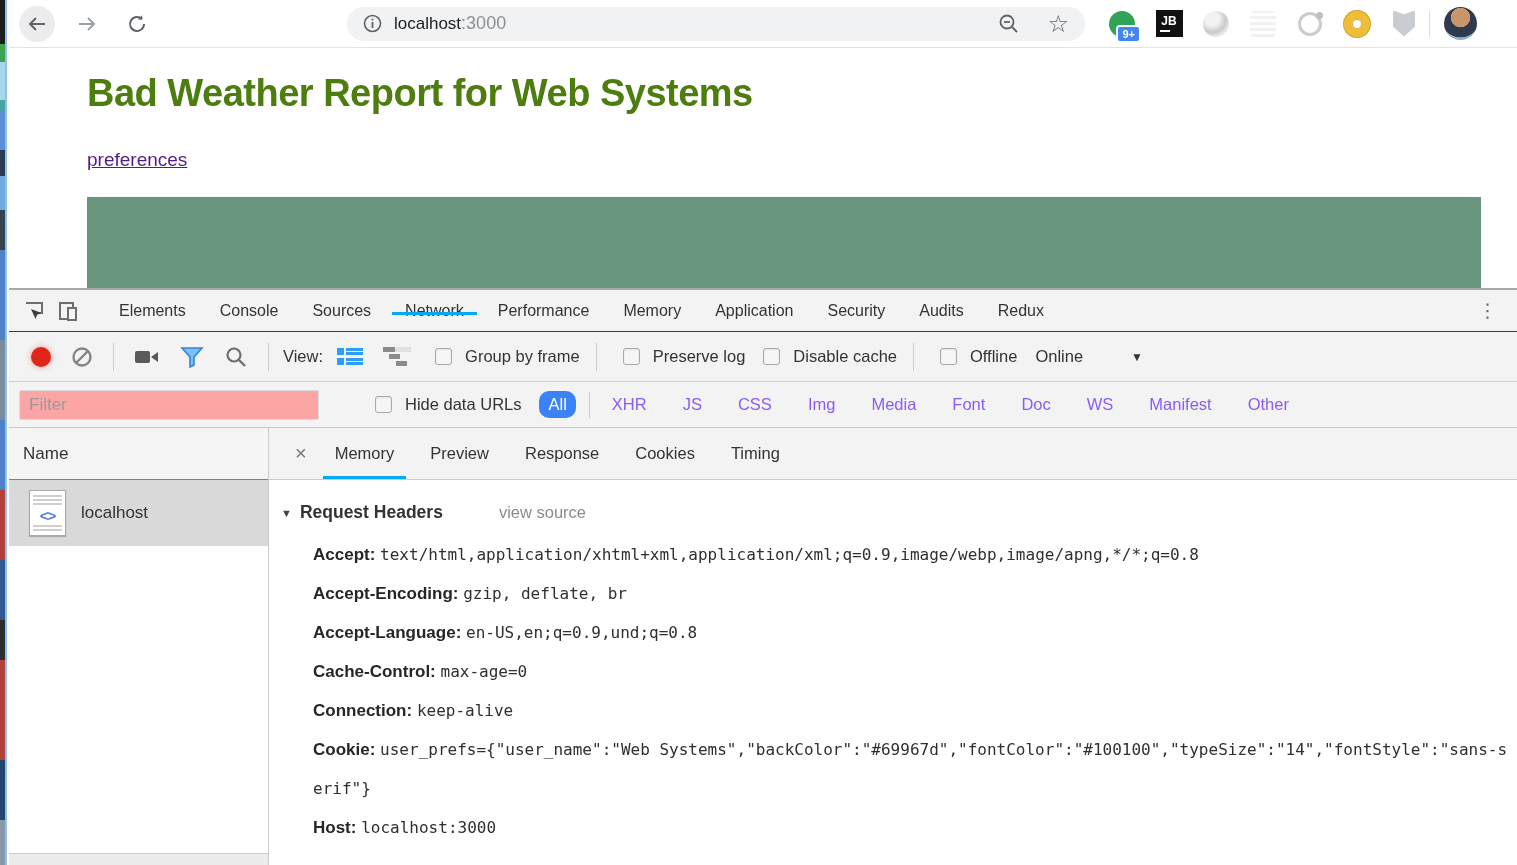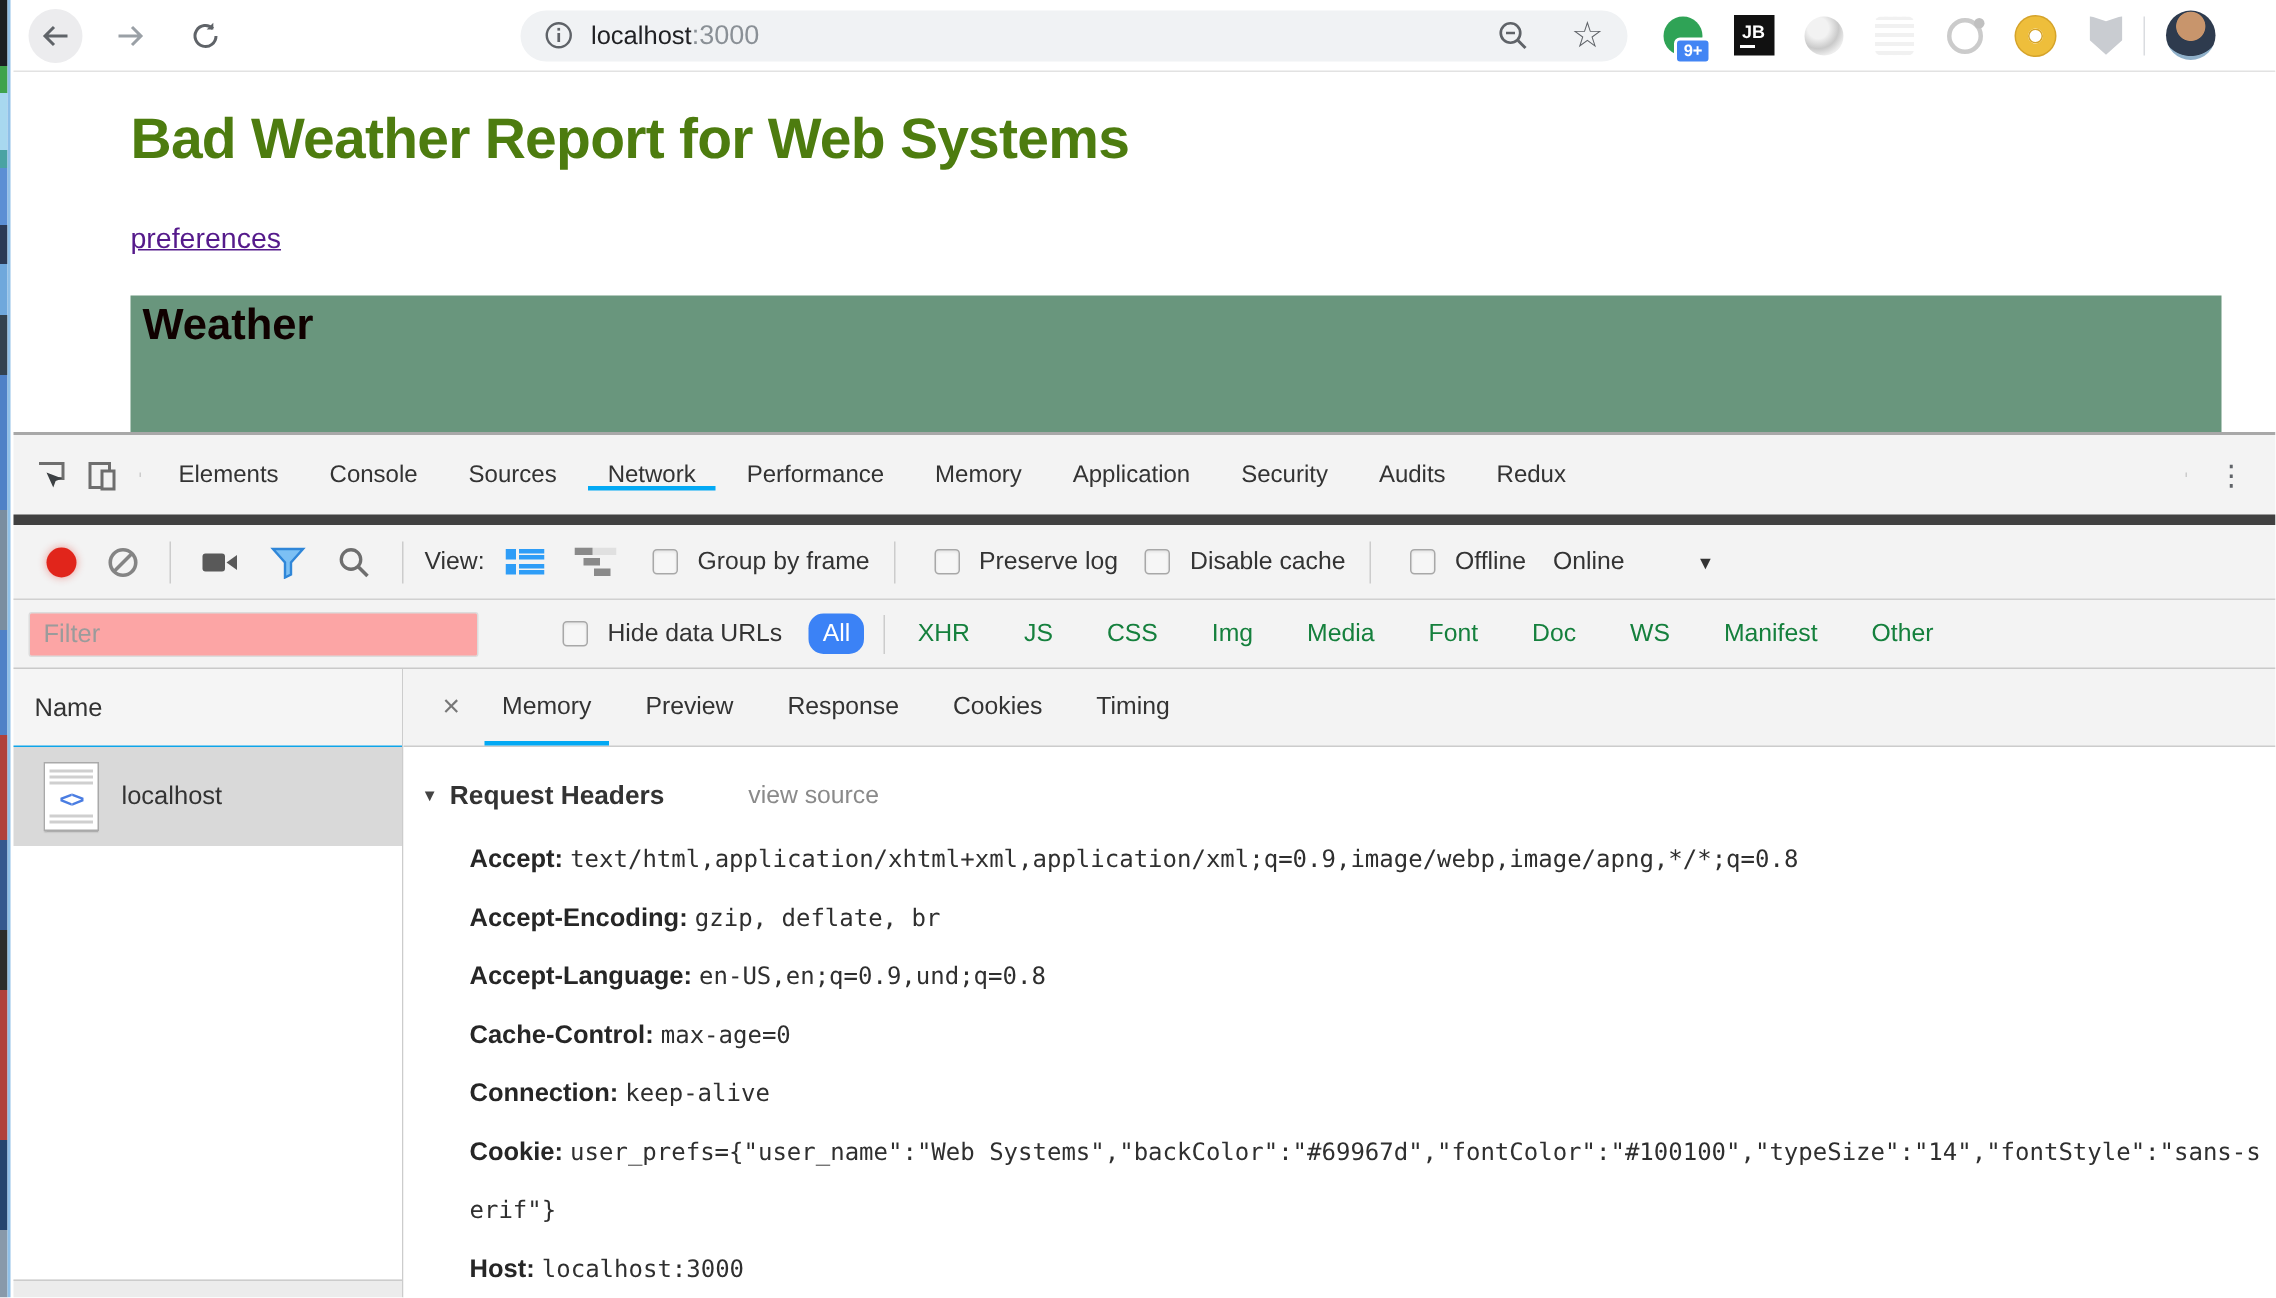--- a/index.html
+++ b/index.html
@@ -59,21 +59,21 @@
   .page { height:240px; background:#fff; padding:24px 0 0 78px; overflow:hidden; flex:0 0 auto; }
   .page h1 { font-size:38px; font-weight:bold; letter-spacing:-0.5px; }
   .pref-link { display:inline-block; margin-top:34px; font-size:19px; color:#551a8b;
     text-decoration:underline; cursor:pointer; }
   .weather-box { margin-top:26px; width:1394px; height:150px; padding:4px 8px; }
   .weather-box h2 { font-size:29px; font-weight:bold; }
   .weather-status { margin-top:32px; font-size:25px; font-weight:bold; }
 
   
   .devtools { border-top:2px solid #a8a8a8; flex:1; display:flex; flex-direction:column; min-height:0; }
-  .dt-tabs { height:60px; background:#f3f3f3; border-bottom:7px solid #404040; display:flex;
+  .dt-tabs { height:42px; background:#f3f3f3; border-bottom:1px solid #404040; display:flex;
     align-items:stretch; padding:16px 8px; font-size:16px; color:#333; flex:0 0 auto; }
   .dt-icon-btn { width:34px; display:flex; align-items:center; justify-content:center; }
   .vdiv { width:1px; background:#ccc; margin:9px 8px; }
   .dt-tab { padding:0 17px; display:flex; align-items:center; position:relative; cursor:default; }
   .dt-tab.active::after { content:""; position:absolute; left:4px; right:4px; bottom:0; height:3px; background:#03a9f4; }
   .dt-tabs .spacer, .dt-toolbar .spacer { flex:1; }
   .kebab { font-size:19px; color:#5f6368; letter-spacing:0; padding:0 12px; display:flex; align-items:center; }
 
   .dt-toolbar { height:50px; background:#f3f3f3; border-bottom:1px solid #d0d0d0; display:flex;
     align-items:center; padding:0 12px; font-size:16.5px; color:#333; flex:0 0 auto; }
@@ -84,21 +84,21 @@
   .cb { width:17px; height:17px; border:1px solid #a8a8a8; border-radius:3px; background:#f6f6f6;
     box-shadow:inset 0 1px 2px rgba(0,0,0,.08); margin:0 9px 0 14px; flex:0 0 auto; }
   .dd-arrow { font-size:12px; color:#333; margin-left:44px; }
 
   .dt-filterbar { height:46px; background:#f3f3f3; border-bottom:1px solid #c9c9c9; display:flex;
     align-items:center; padding:0 10px; font-size:16.5px; color:#333; flex:0 0 auto; }
   .filter-input { width:300px; height:30px; border:1px solid #dcdcdc; background:#fca5a5; border-radius:2px;
     font-size:17px; padding:0 9px; color:#333; font-family:"Liberation Sans",sans-serif; outline:none; }
   .filter-input::placeholder { color:#9b9b9b; }
   .hide-gap { margin-left:56px; }
-  .type-pill { padding:4px 9px; margin:0 9px; color:#15803d; border-radius:10px; }
+  .type-pill { padding:4px 9px; margin:0 9px; color:#8b5cf6; border-radius:10px; }
   .type-pill.selected { background:#3b82f6; color:#fff; margin-left:14px; }
 
   .dt-body { flex:1; display:flex; min-height:0; }
   .name-panel { width:260px; flex:0 0 auto; border-right:1px solid #ccc; display:flex;
     flex-direction:column; background:#fff; }
   .name-head { height:52px; background:#f5f5f5; border-bottom:1px solid #0ea5e9; display:flex;
     align-items:center; padding-left:14px; font-size:17px; color:#333; }
   .req-row { height:66px; background:#d9d9d9; display:flex; align-items:center; gap:15px; padding-left:20px; }
   .doc-icon { width:37px; height:46px; background:#fff; border:1px solid #a9a9a9; display:flex;
     flex-direction:column; justify-content:space-between; padding:4px 3px; box-shadow:0 1px 1px rgba(0,0,0,.2); }
@@ -200,21 +200,20 @@
         </div>
     </div>
     <div class="chrome-divider"></div>
     <div class="avatar"></div>
   </div>
 
   <div class="page">
     <h1 style="color:#4d7c0f;">Bad Weather Report for Web Systems</h1>
     <a class="pref-link">preferences</a>
     <div class="weather-box" style="background:#69967d;">
-      <h2 style="color:#100100;">Weather</h2>
     </div>
   </div>
 
   <div class="devtools">
 
     <div class="dt-tabs">
       <div class="dt-icon-btn">
         <svg width="24" height="24" viewBox="0 0 24 24">
           <path d="M4 4h16v10h-7" fill="none" stroke="#6e6e6e" stroke-width="2"></path>
           <path d="M9 10l4.5 10 1.6-4.3L19.5 14z" fill="#3c4043"></path>

